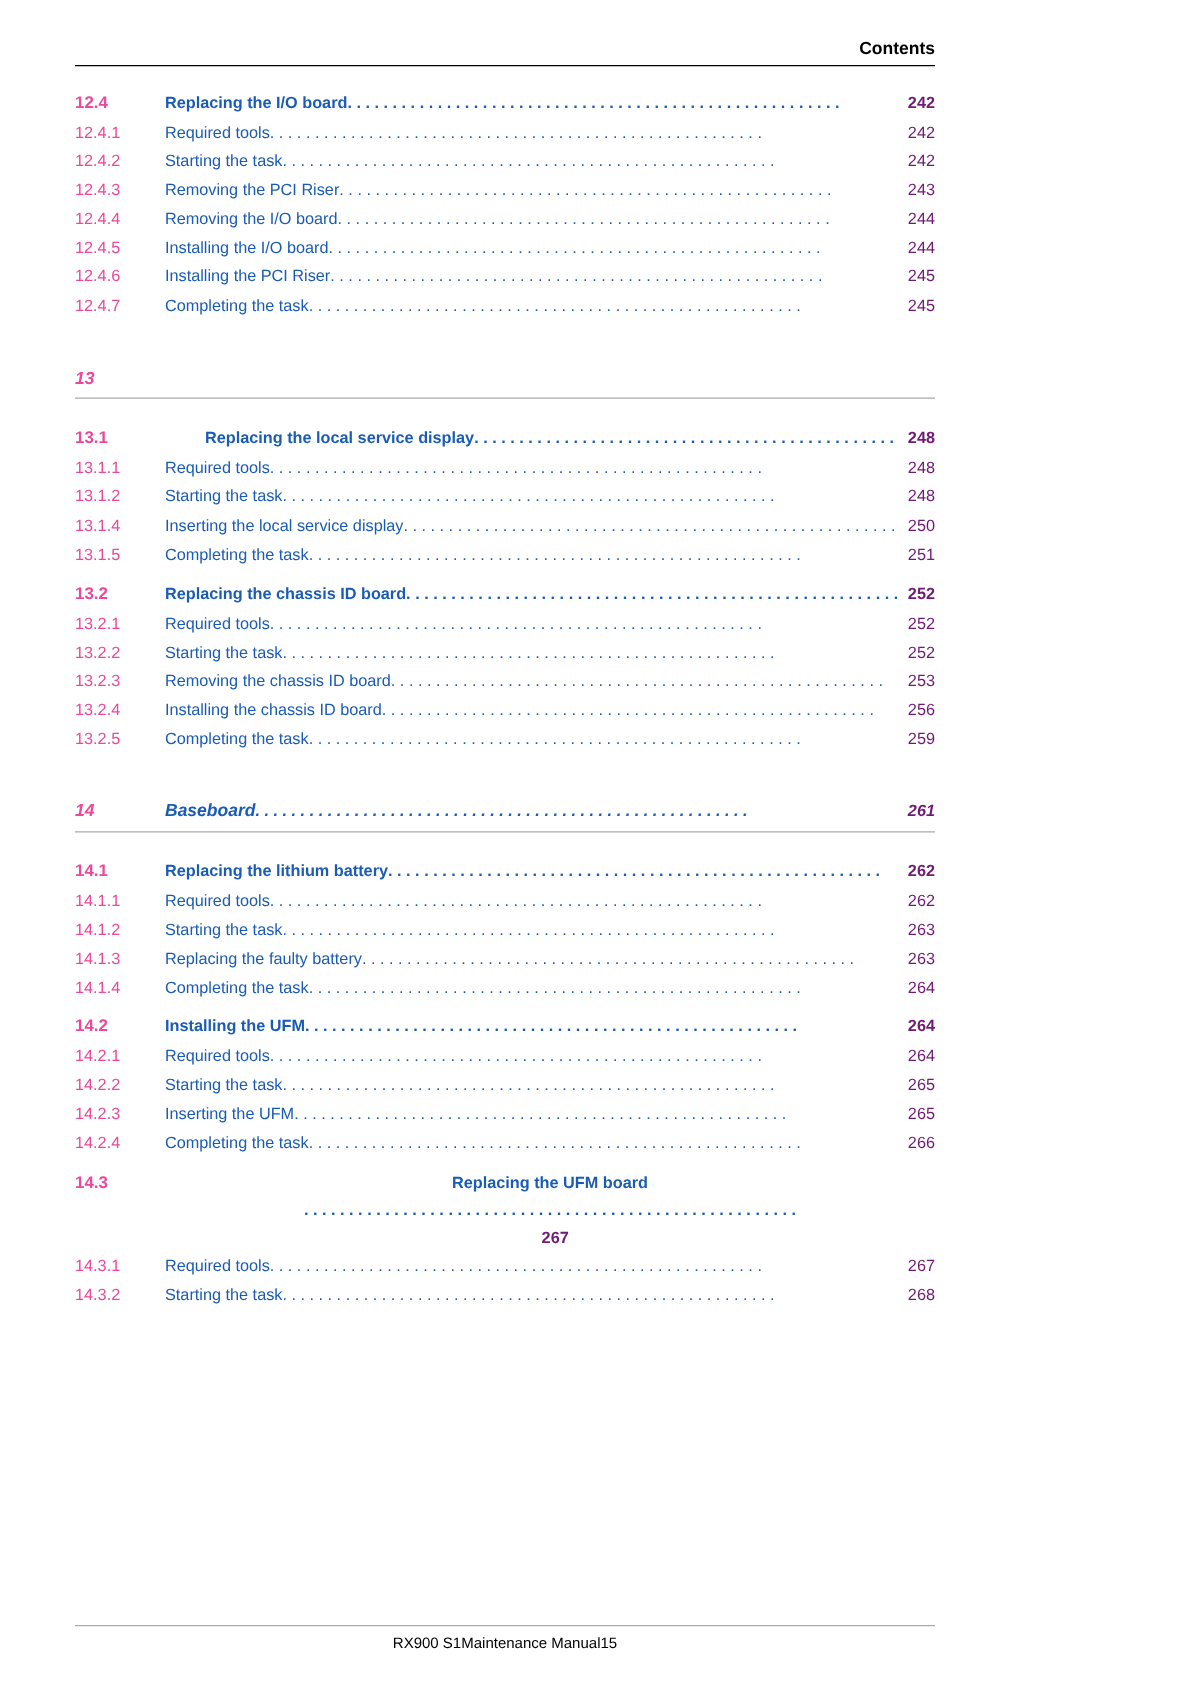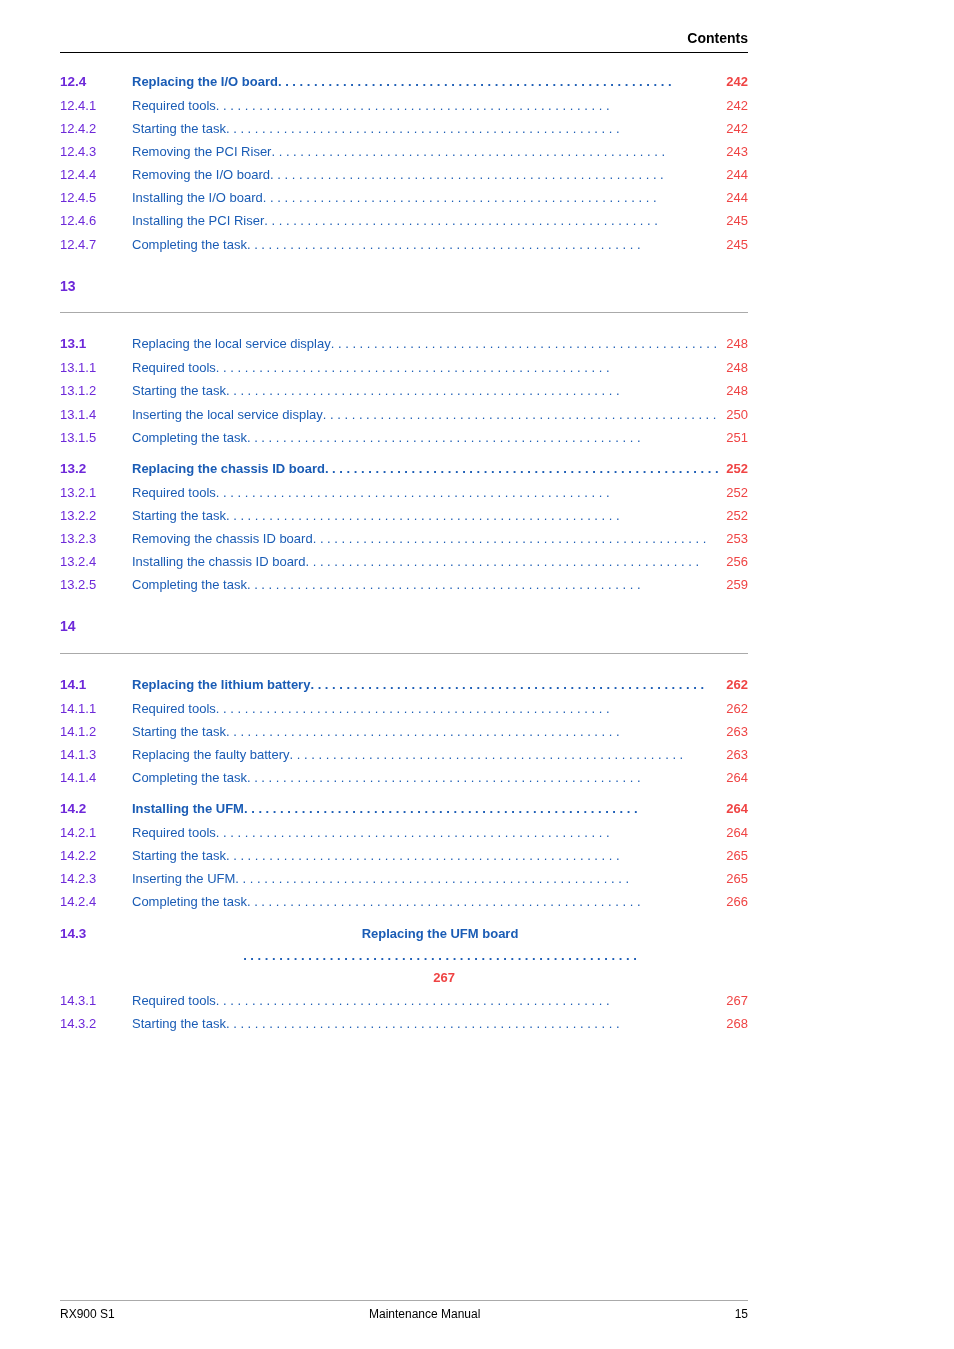--- a/index.html
+++ b/index.html
@@ -31,21 +31,21 @@
     }
     .toc-row {
       display: flex;
       align-items: baseline;
       margin-bottom: 1px;
       line-height: 1.7;
     }
     .toc-num {
       width: 72px;
       min-width: 72px;
-      color: #6d28d9;
+      color: #ec4899;
       font-size: 13px;
     }
     .toc-num.bold { font-weight: bold; font-size: 13.5px; }
     .toc-title {
       flex: 1;
       color: #1a5cb5;
       font-size: 13px;
       display: flex;
       align-items: baseline;
     }
@@ -59,47 +59,48 @@
     .dot-leader::after {
       content: ". . . . . . . . . . . . . . . . . . . . . . . . . . . . . . . . . . . . . . . . . . . . . . . . . . . . . . .";
       color: #1a5cb5;
       font-size: 13px;
       white-space: nowrap;
       overflow: hidden;
       display: block;
       width: 100%;
     }
     .toc-page {
-      color: #ef4444;
+      color: #701a75;
       font-size: 13px;
       min-width: 30px;
       text-align: right;
     }
     .chapter-row {
-      margin-top: 4px;
+      margin-top: 20px;
       margin-bottom: 6px;
       border-bottom: 1.5px solid #aaa;
-      padding-bottom: 14px;
+      padding-bottom: 4px;
+      font-style: italic;
     }
     .chapter-row .toc-num {
       font-weight: bold;
       font-size: 14px;
     }
     .chapter-row .toc-title {
       font-weight: bold;
       font-size: 14px;
     }
     .spacer { height: 14px; }
     .footer {
       position: absolute;
       bottom: 28px;
       left: 60px;
       right: 60px;
       display: flex;
-      justify-content: space-between;
+      justify-content: center;
       align-items: center;
       border-top: 1px solid #aaa;
       padding-top: 6px;
       font-size: 12px;
     }
   </style>
 </head>
 <body>
 
 <div class="page">
@@ -172,21 +173,21 @@
           <span class="toc-page">245</span>
         </span>
       </div>
       <div class="spacer"></div>
       <div class="toc-row chapter-row">
         <span class="toc-num bold">13</span>
       </div>
       <div class="spacer"></div>
       <div class="toc-row">
         <span class="toc-num bold">13.1</span>
-        <span class="toc-title bold" style="font-weight: normal;">
+        <span class="toc-title bold" style="font-weight: bold; margin-left: 32px;">
           <span>Replacing the local service display </span>
           <span class="dot-leader"></span>
           <span class="toc-page">248</span>
         </span>
       </div>
       <div class="toc-row">
         <span class="toc-num">13.1.1</span>
         <span class="toc-title">
           <span>Required tools </span>
           <span class="dot-leader"></span>
@@ -262,20 +263,25 @@
         <span class="toc-num">13.2.5</span>
         <span class="toc-title">
           <span>Completing the task </span>
           <span class="dot-leader"></span>
           <span class="toc-page">259</span>
         </span>
       </div>
       <div class="spacer"></div>
       <div class="toc-row chapter-row">
         <span class="toc-num bold">14</span>
+        <span class="toc-title bold">
+          <span>Baseboard </span>
+          <span class="dot-leader"></span>
+          <span class="toc-page">261</span>
+        </span>
       </div>
       <div class="spacer"></div>
       <div class="toc-row">
         <span class="toc-num bold">14.1</span>
         <span class="toc-title bold" style="font-weight: bold;">
           <span>Replacing the lithium battery </span>
           <span class="dot-leader"></span>
           <span class="toc-page">262</span>
         </span>
       </div>

